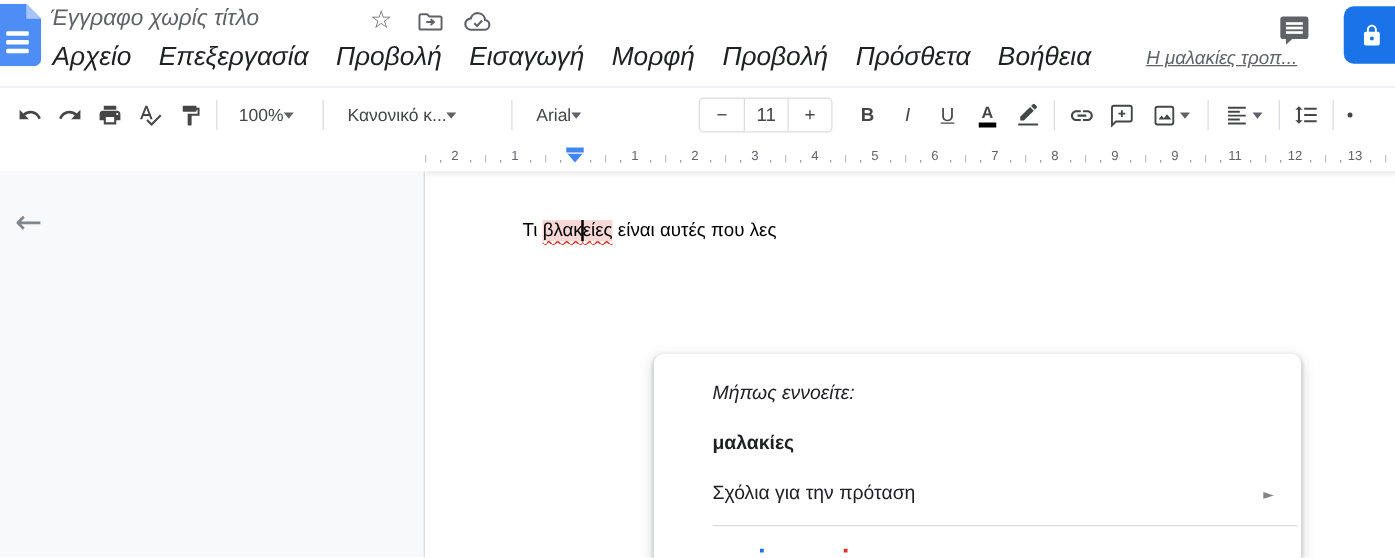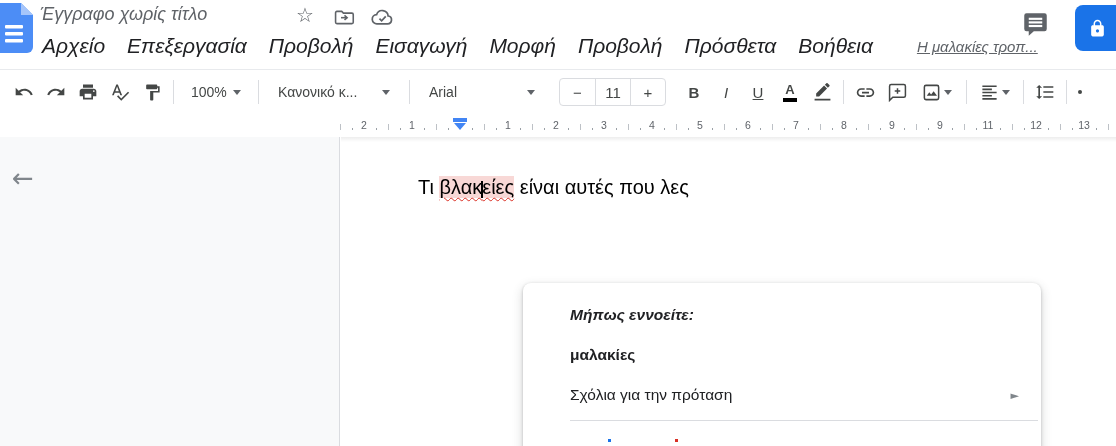--- a/index.html
+++ b/index.html
@@ -24,21 +24,21 @@
 
   
   .toolbar { position:absolute; left:0; top:69px; width:1116px; height:45px; background:#fff;
     border-top:1px solid #e8eaed; display:flex; align-items:center; padding-left:8px; color:#444746; }
   .tbtn { min-width:32px; height:32px; border-radius:4px; display:flex; align-items:center;
     justify-content:center; cursor:pointer; flex:0 0 auto; }
   .tdiv { width:1px; height:24px; background:#dadce0; margin:0 5px; flex:0 0 auto; }
   .ddtxt { font-size:14px; color:#444746; white-space:nowrap; }
   .caret-dn { width:0; height:0; border-left:4px solid transparent; border-right:4px solid transparent;
     border-top:5px solid #5f6368; display:inline-block; }
-  .dropdown { display:flex; align-items:center; justify-content:space-between; height:32px;
+  .dropdown { display:flex; align-items:center; justify-content:flex-start; height:32px;
     border-radius:4px; cursor:pointer; flex:0 0 auto; padding:0 8px; }
   .zoom-dd { width:66px; margin:0 4px; }
   .style-dd { width:128px; margin:6px 6px; }
   .font-dd { width:122px; margin:0 6px; }
   .size-box { display:flex; align-items:center; height:28px; border:1px solid #dadce0;
     border-radius:4px; margin-left:10px; flex:0 0 auto; overflow:hidden; }
   .size-box .cell { width:35px; height:28px; display:flex; align-items:center; justify-content:center;
     font-size:15px; color:#444746; cursor:pointer; }
   .size-box .cell + .cell { border-left:1px solid #dadce0; }
   .fmt-letter { font-size:15px; font-weight:600; color:#444746; }
@@ -62,32 +62,32 @@
   
   .sidebar { position:absolute; left:0; top:137px; width:340px; bottom:0; background:#f8f9fa;
     border-right:1px solid #dadce0; }
   .back-arrow { position:absolute; left:12px; top:28px; font-size:26px; color:#80868b;
     font-family:"DejaVu Sans",sans-serif; cursor:pointer; line-height:26px; }
   .sidebar-empty { position:absolute; left:8px; top:89px; width:315px; font-size:15px;
     line-height:23px; color:#5f6368; }
   .doc-area { position:absolute; left:341px; top:137px; right:0; bottom:0; background:#fff; }
   .doc-area::before { content:""; position:absolute; left:0; top:0; right:0; height:5px;
     background:linear-gradient(rgba(0,0,0,0.07),rgba(0,0,0,0)); }
-  .doc-line { position:absolute; left:77px; top:39px; font-size:20px; color:#000; white-space:nowrap; }
+  .doc-line { position:absolute; left:77px; top:39px; font-size:15px; color:#000; white-space:nowrap; }
   .misspelled { background:#f8d8d6; text-decoration:underline; -webkit-text-decoration:underline wavy #d93025;
     text-decoration:underline wavy #d93025; text-decoration-thickness:1px; text-underline-offset:3px; }
   .caret-bar { display:inline-block; width:2px; height:17px; background:#000;
     vertical-align:text-bottom; margin:0 -1px; }
 
   
   .popup { position:absolute; left:523px; top:283px; width:518px; height:175px; background:#fff;
     border-radius:8px; box-shadow:0 1px 3px rgba(60,64,67,.3), 0 4px 10px 2px rgba(60,64,67,.15); }
   .popup .item { position:absolute; left:0; right:0; height:38px; display:flex; align-items:center;
     padding-left:47px; font-size:15.5px; color:#202124; }
-  .pop-hint { top:13px; font-style:italic; color:#3c4043;font-weight:bold; }
+  .pop-hint { top:13px; font-style:italic; color:#3c4043; }
   .pop-sugg { top:53px; font-weight:700; cursor:pointer; }
   .pop-comments { top:93px; cursor:pointer; }
   .submenu-arrow { position:absolute; right:22px; color:#80868b; font-size:11px;
     font-family:"DejaVu Sans",sans-serif; }
   .pop-div { position:absolute; left:47px; right:3px; top:137px; height:1px; background:#dadce0; }
   .pmark { position:absolute; top:156px; width:3px; height:3px; }
   .pmark.m1 { left:85px; background:#1a73e8; }
   .pmark.m2 { left:152px; background:#d93025; }
 
   svg { display:block; }

